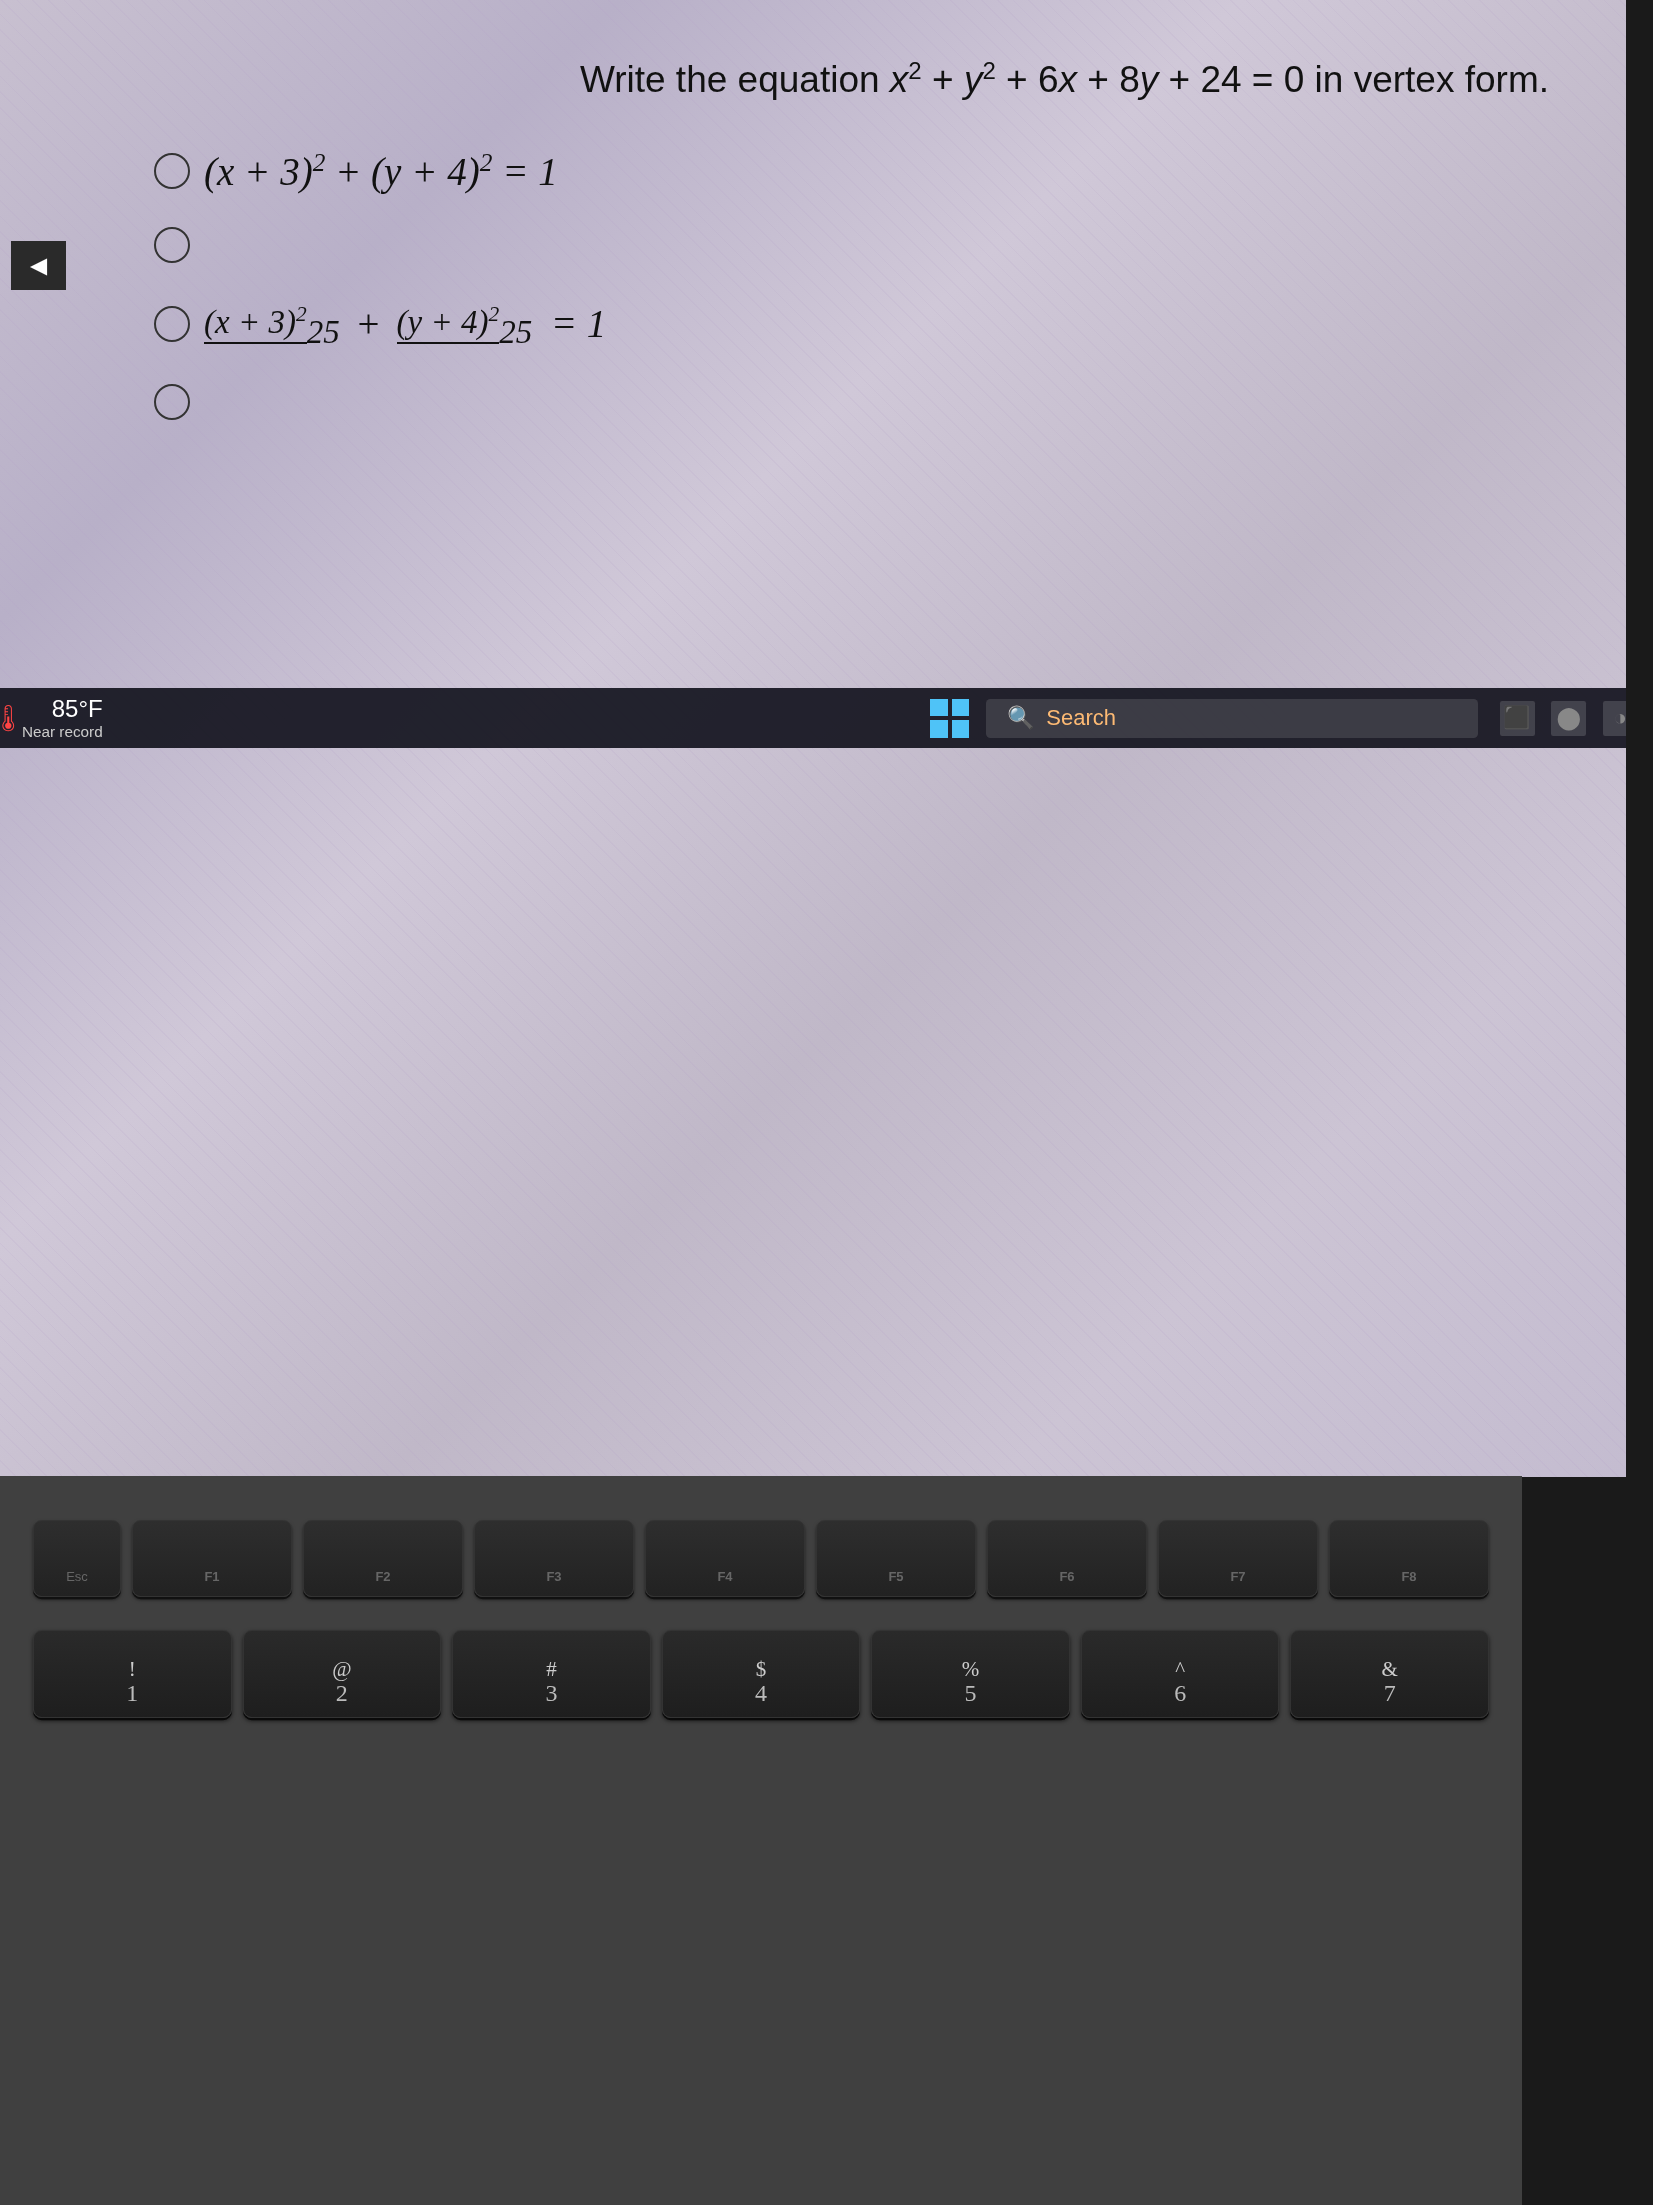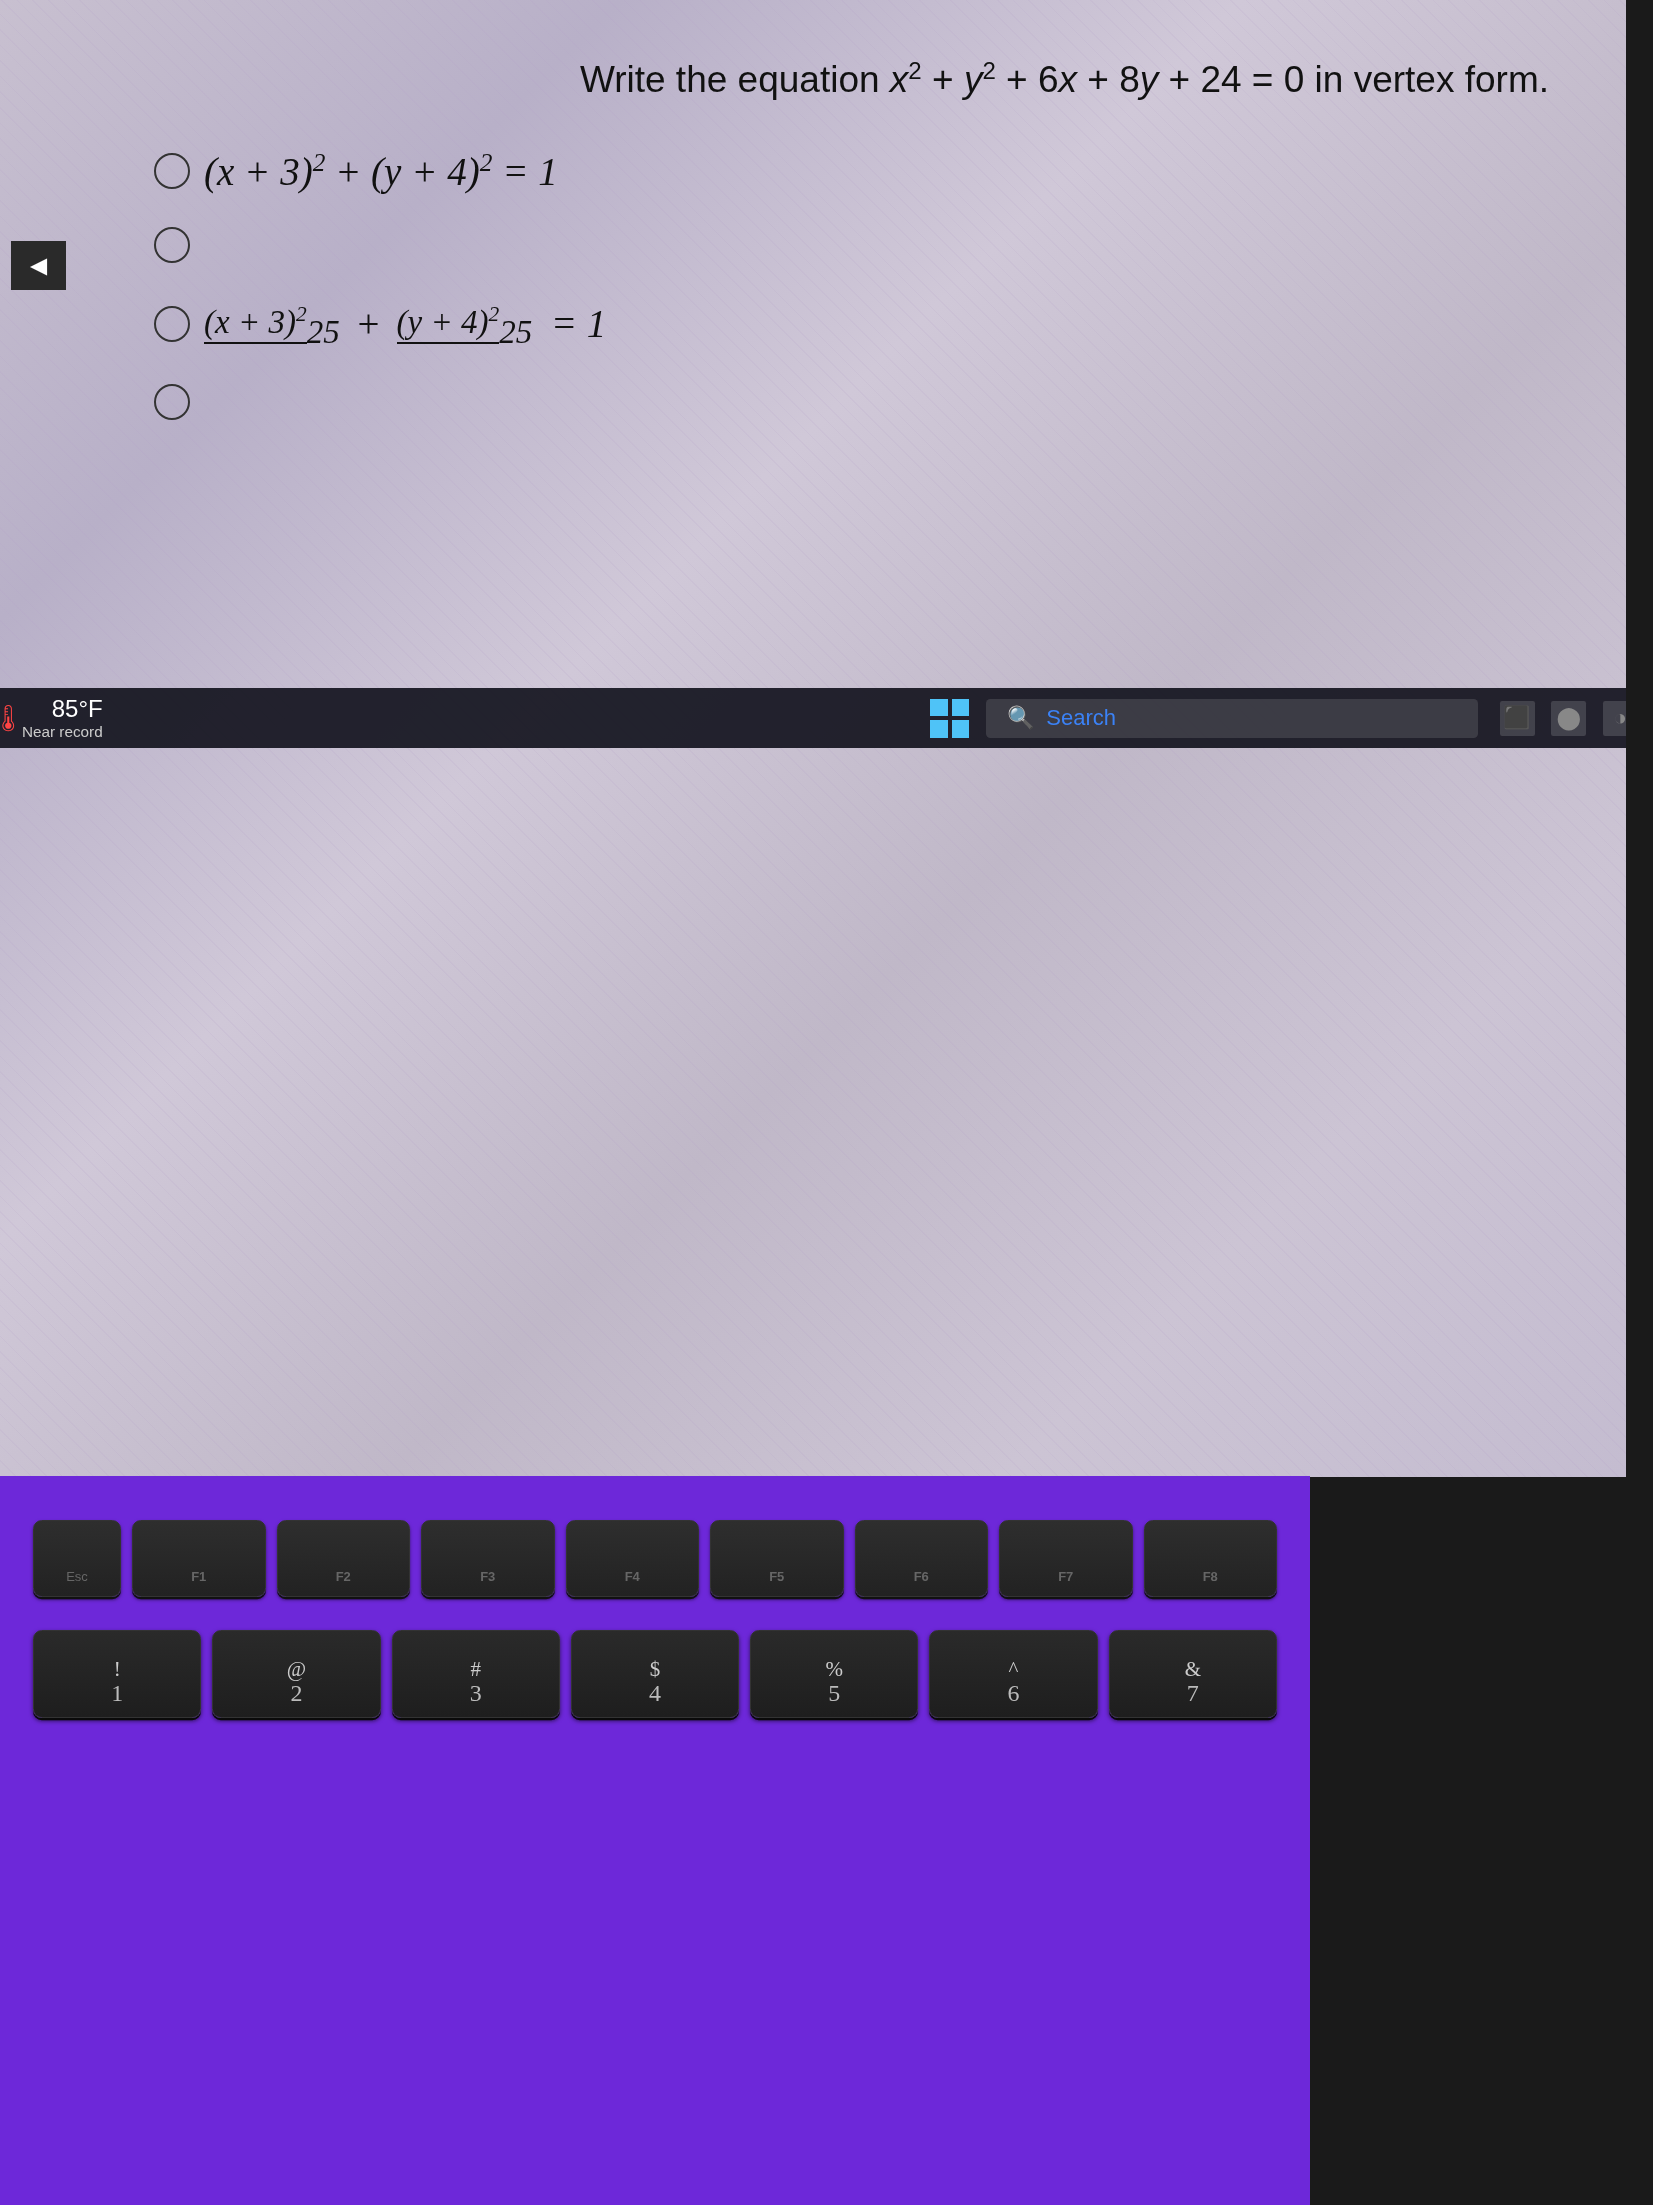--- a/index.html
+++ b/index.html
@@ -230,21 +230,21 @@
       height: 39px;
       cursor: pointer;
     }
 
     .search-icon-wrap {
       color: white;
       font-size: 22px;
     }
 
     .search-text {
-      color: #3b82f6;
+      color: #fdba74;
       font-size: 22px;
       font-family: Arial, sans-serif;
     }
 
     .taskbar-icons {
       display: flex;
       align-items: center;
       gap: 16.4px;
       margin-left: 22px;
     }
@@ -276,23 +276,23 @@
       content: '◑';
       font-size: 22px;
       color: #888;
     }
 
     
     .keyboard-area {
       position: absolute;
       bottom: 0;
       left: 0;
-      width: 1310px;
+      width: 1522px;
       height: 729px;
-      background: #6d28d9;
+      background: #404040;
     }
 
     .keyboard-row {
       display: flex;
       align-items: center;
       padding: 0 33px;
       gap: 11px;
     }
 
     .keyboard-row-1 {

